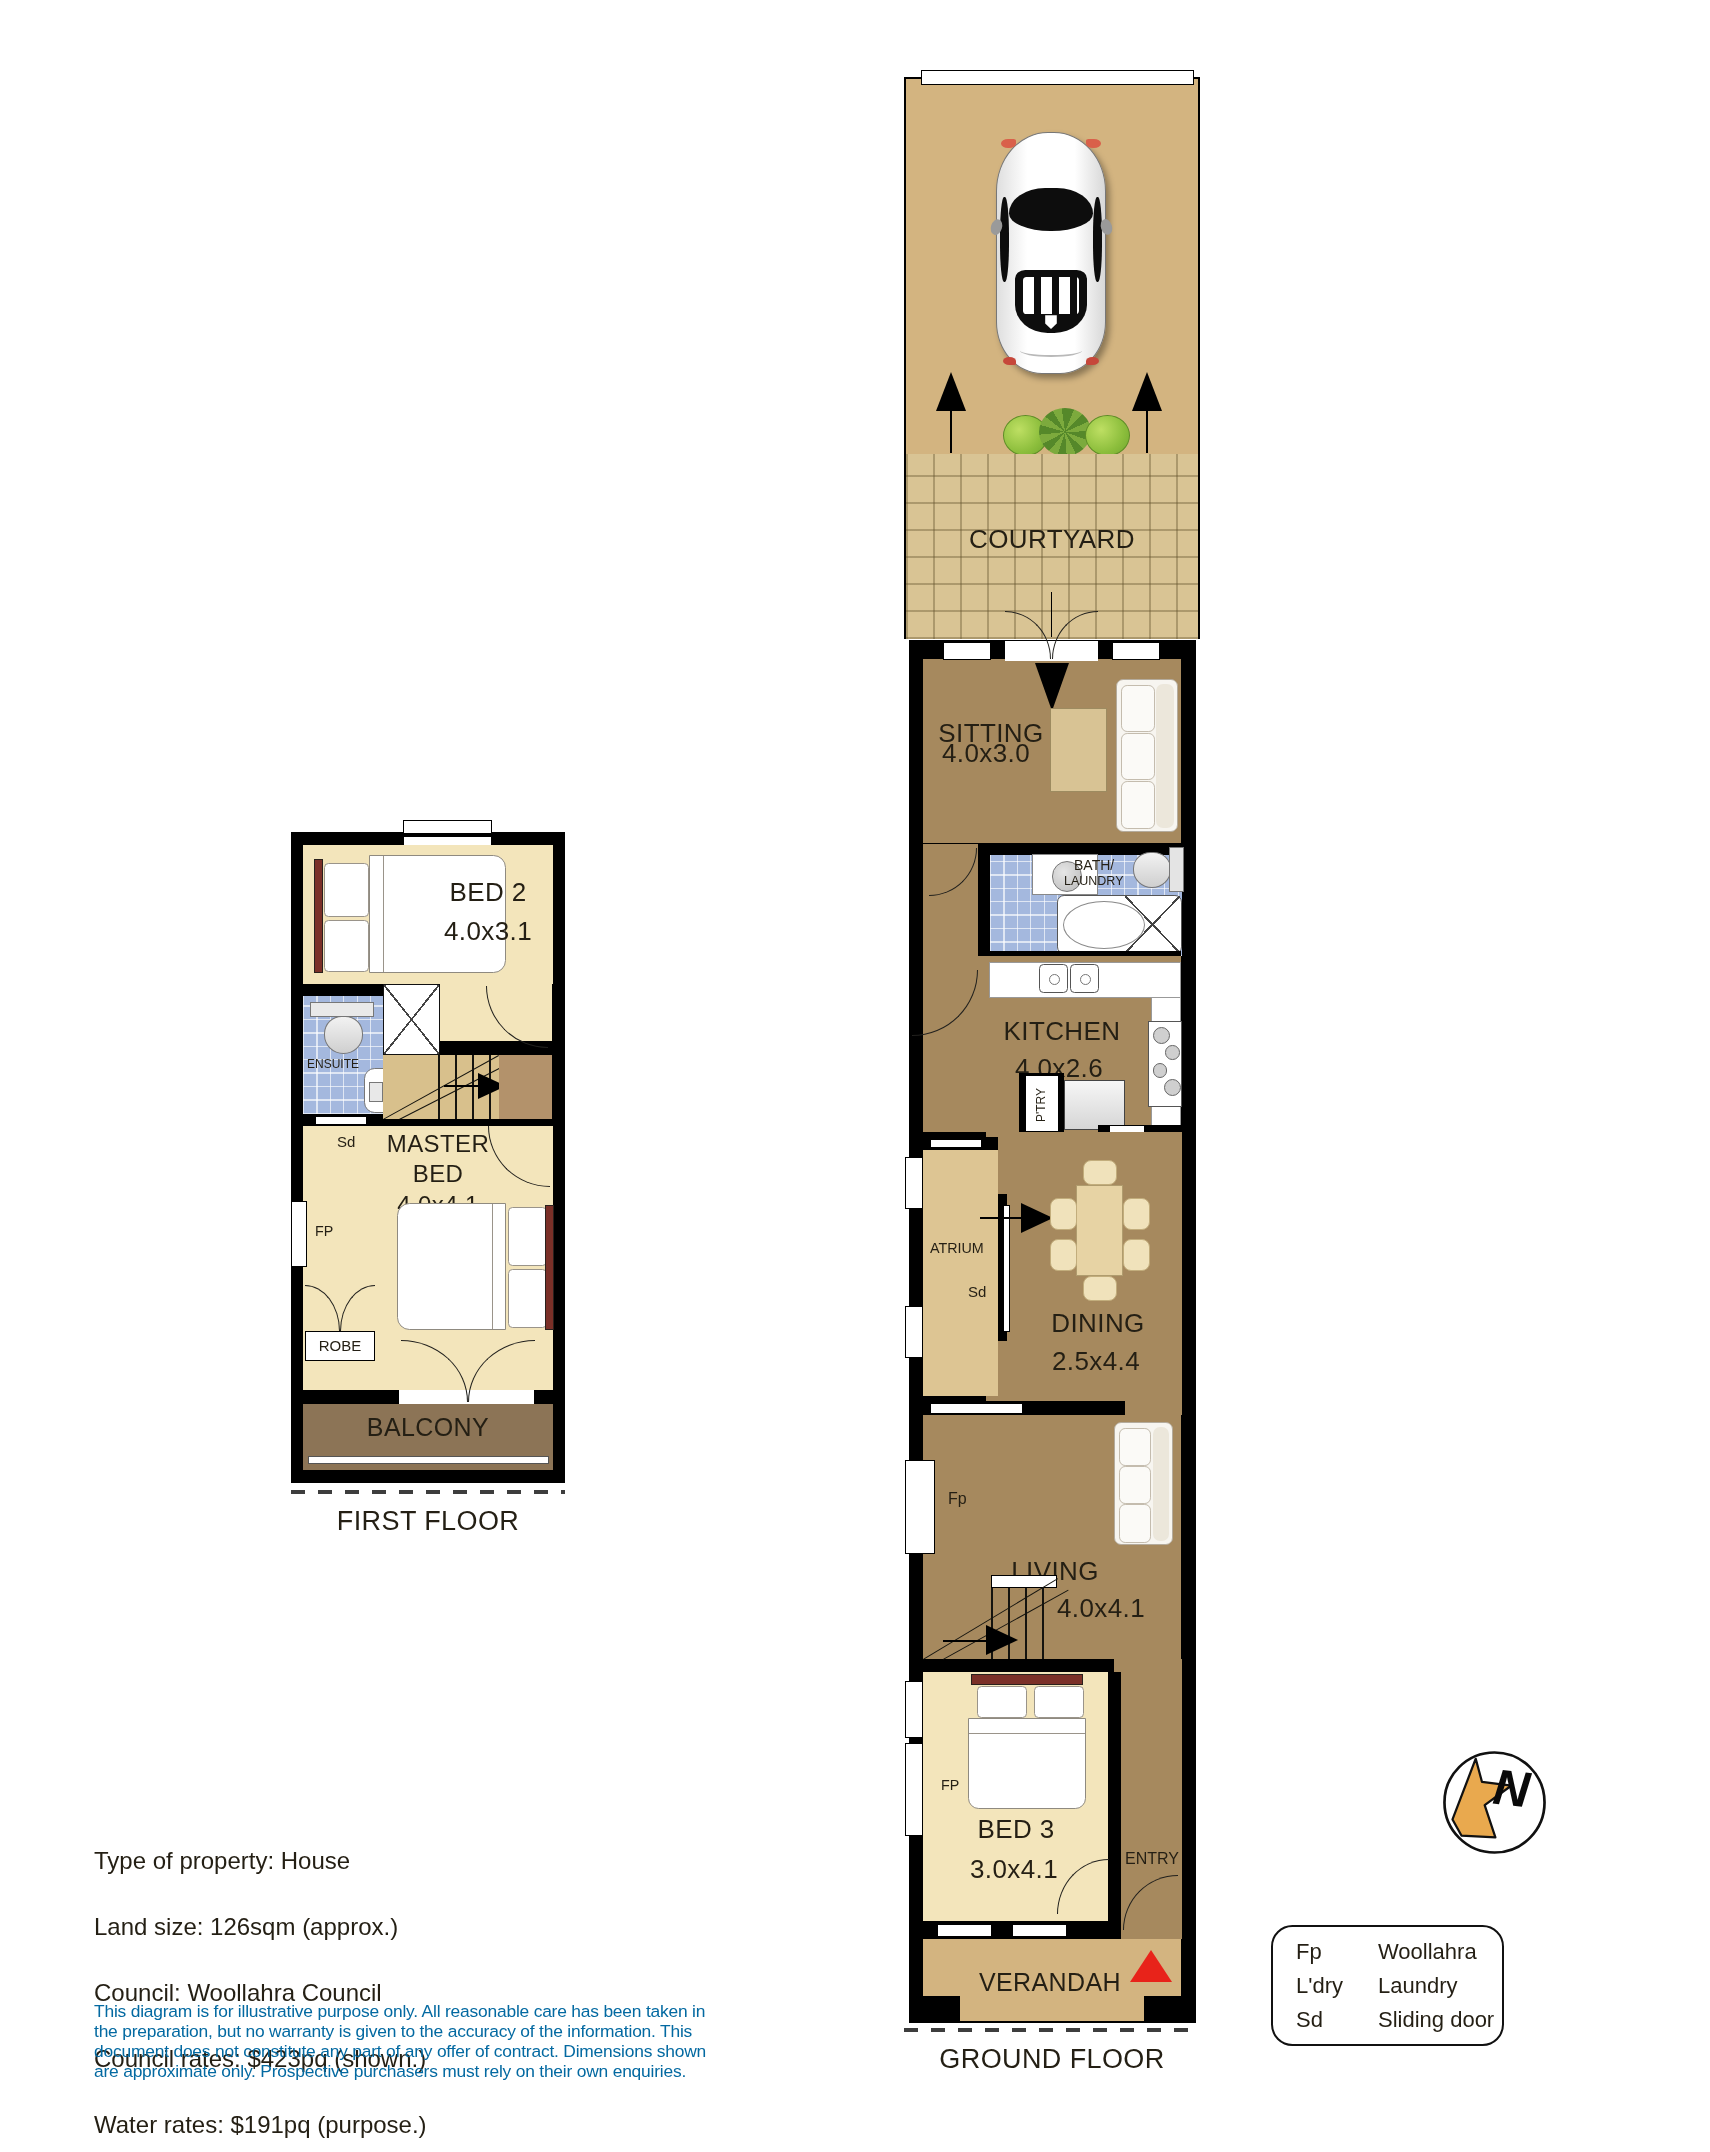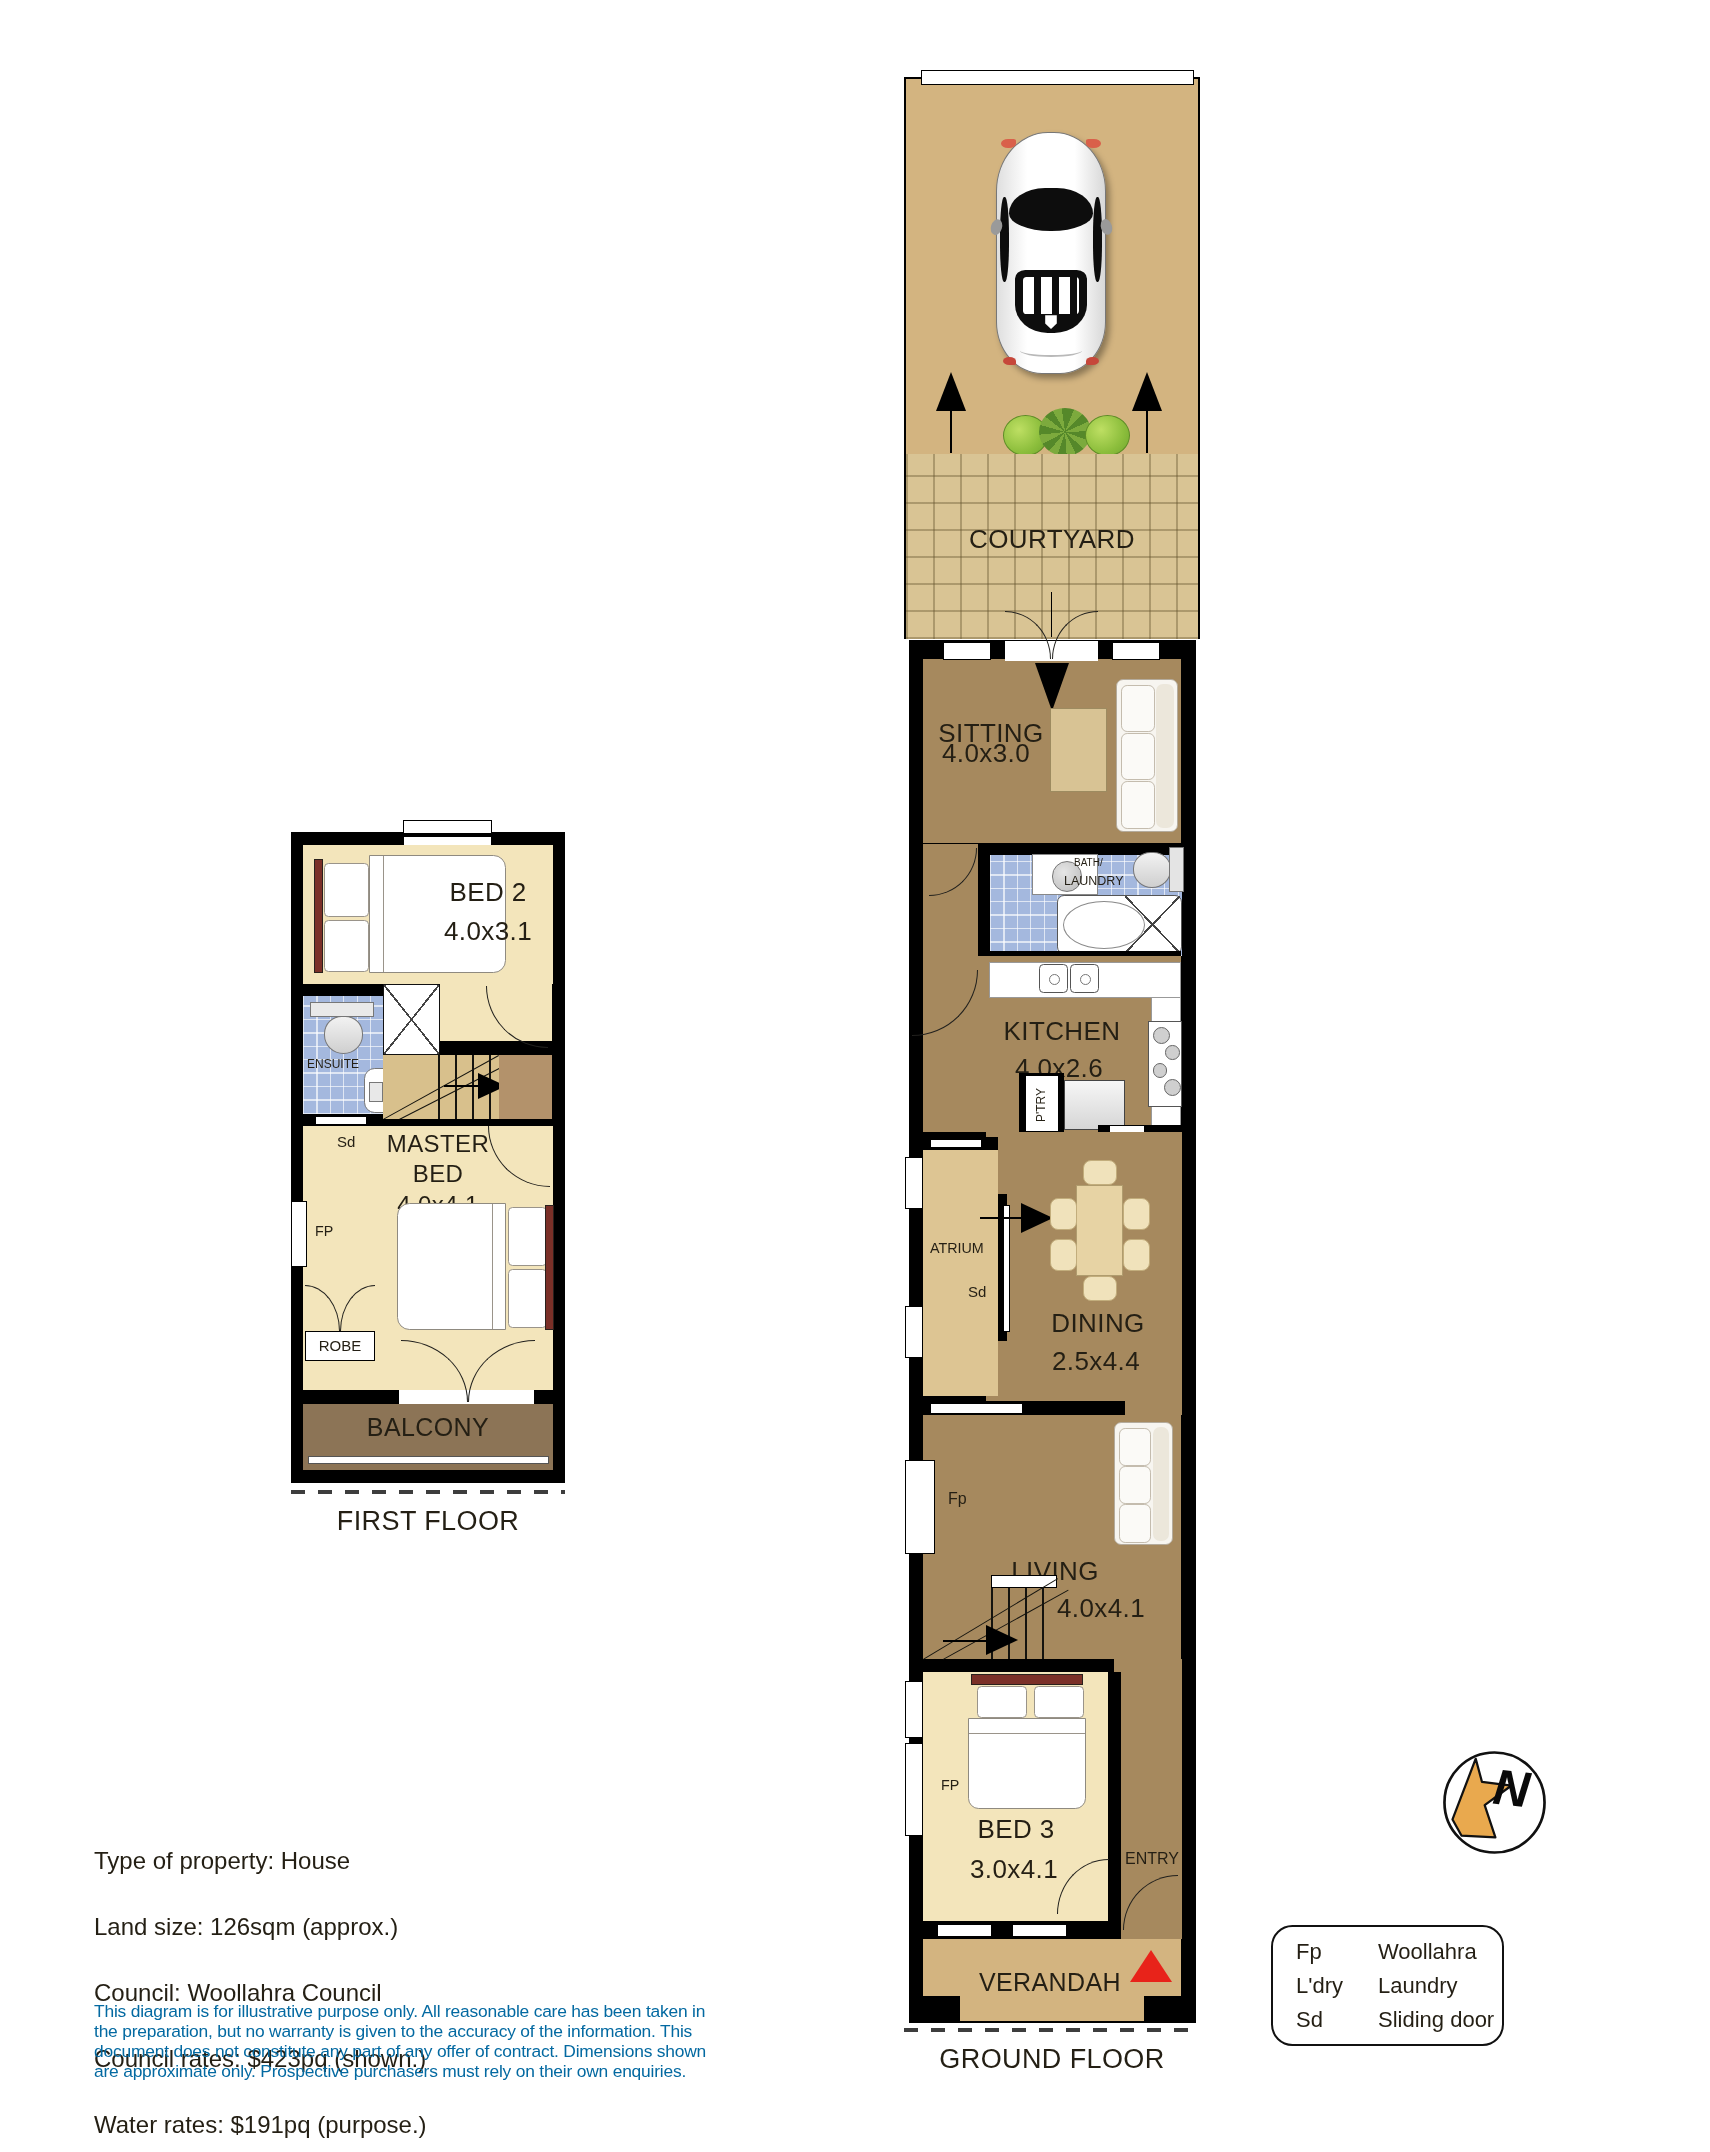--- a/index.html
+++ b/index.html
@@ -107,21 +107,21 @@
   <div class="arc arc-br" style="left:929px;top:848px;width:48px;height:48px"></div>
   <div class="fixture" style="left:1032px;top:854px;width:66px;height:41px;border-color:#888">
     <div class="abs" style="left:18.7px;top:6.2px;width:28.5px;height:28.5px;border-radius:50%;background:radial-gradient(circle at 38% 35%,#e6e6e6,#b9b9b9);border:1.3px solid #777"></div>
   </div>
   <div class="abs" style="left:1133px;top:852px;width:36px;height:34px;background:linear-gradient(180deg,#f2f2f2,#cfcfcf);border:1.3px solid #777;border-radius:46% 46% 50% 50%"></div>
   <div class="abs" style="left:1169px;top:847px;width:12.5px;height:43px;background:#e4e4e4;border:1.3px solid #777"></div>
   <div class="fixture" style="left:1057px;top:895px;width:125px;height:59px;border-color:#555;border-radius:7.1px">
     <div class="abs" style="left:5.3px;top:4.5px;right:36px;bottom:4.5px;border:1.1px solid #8a8a8a;border-radius:50%"></div>
   </div>
   <div class="xpat" style="left:1125px;top:896px;width:55px;height:57px"></div>
-  <div class="lbl-sm" style="left:1074px;top:857px;font-size:10px">BATH/</div>
+  <div class="lbl-sm" style="left:1074px;top:857px;font-size:14px">BATH/</div>
   <div class="lbl-sm" style="left:1064px;top:874px;font-size:12.5px">LAUNDRY</div>
 
   <div class="wall" style="left:978px;top:951px;width:203px;height:10.7px"></div>
   <div class="floor" style="left:923px;top:956px;width:258px;height:176px;background:var(--floor-brown)"></div>
   <div class="fixture" style="left:989px;top:962px;width:192px;height:36px;border-color:#999"></div>
   <div class="fixture" style="left:1039px;top:964px;width:29px;height:29px;border-color:#555;border-radius:4.5px">
     <div class="abs" style="left:9px;top:9px;width:9px;height:9px;border-radius:50%;border:1.3px solid #777"></div>
   </div>
   <div class="fixture" style="left:1070px;top:964px;width:29px;height:29px;border-color:#555;border-radius:4.5px">
     <div class="abs" style="left:9px;top:9px;width:9px;height:9px;border-radius:50%;border:1.3px solid #777"></div>

